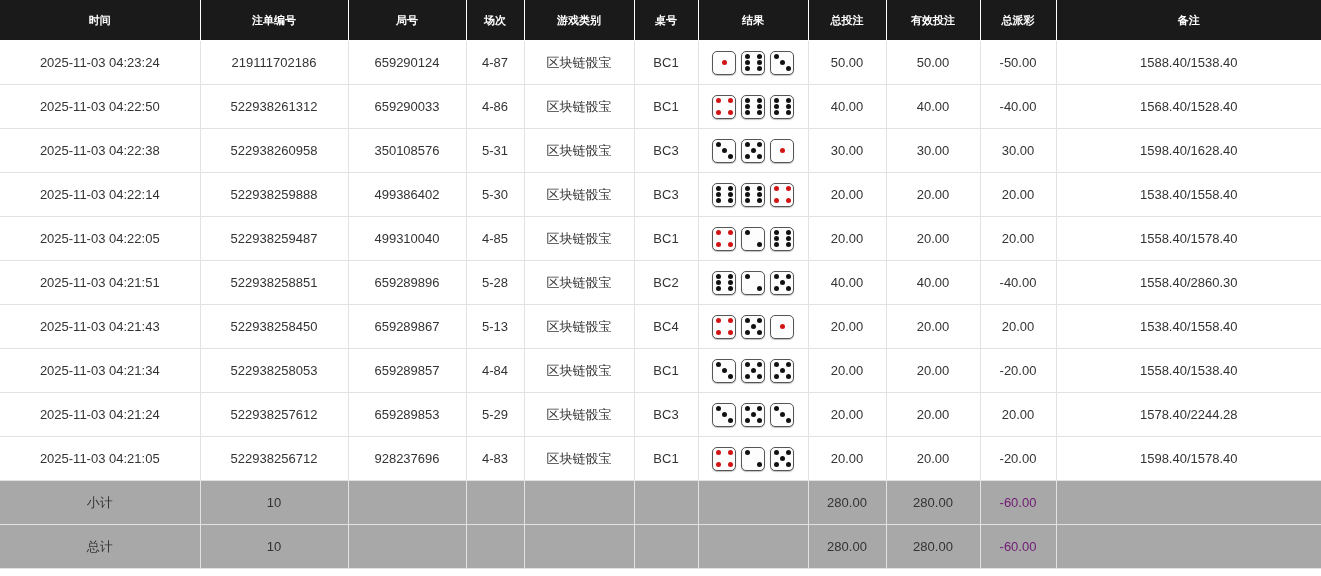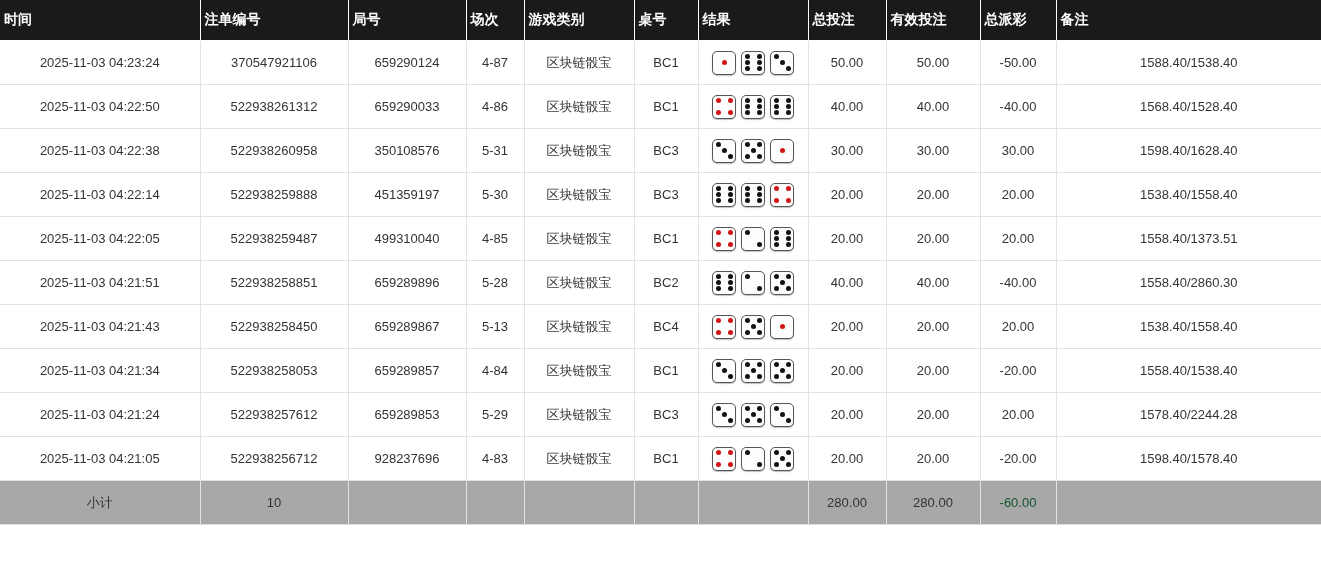--- a/index.html
+++ b/index.html
@@ -19,25 +19,25 @@
   table.bet-table {
     border-collapse: collapse;
     width: 1321px;
     table-layout: fixed;
     font-size: 13px;
   }
   table.bet-table thead th {
     background: #1a1a1a;
     color: #ffffff;
     font-weight: bold;
-    font-size: 14px;
+    font-size: 11px;
     height: 40px;
     border-right: 1px solid #ffffff;
     border-bottom: 1px solid #ffffff;
-    text-align: left;
+    text-align: center;
     padding: 0 4px;
     white-space: nowrap;
   }
   table.bet-table thead th:last-child {
     border-right: none;
   }
   table.bet-table tbody td {
     height: 43px;
     border-right: 1px solid #e2e2e2;
     border-bottom: 1px solid #e2e2e2;
@@ -55,21 +55,21 @@
     background: #a8a8a8 !important;
     color: #ffffff;
     font-weight: normal;
     height: 38px;
     border-right: 1px solid #ffffff;
     border-bottom: 1px solid #ffffff;
   }
   .val-bet { color: #2255cc; }
   .val-neg { color: #d10000; }
   .val-pos { color: #333333; }
-  tr.summary .val-neg { color: #14532d; }
+  tr.summary .val-neg { color: #701a75; }
   .dice-wrap {
     display: flex;
     justify-content: center;
     align-items: center;
     gap: 5px;
   }
   .die {
     width: 24px;
     height: 24px;
     border: 1px solid #555;
@@ -134,21 +134,21 @@
         <th>结果</th>
         <th>总投注</th>
         <th>有效投注</th>
         <th>总派彩</th>
         <th>备注</th>
       </tr>
     </thead>
     <tbody id="tbody">
         <tr>
           <td>2025-11-03 04:23:24</td>
-          <td>370547921106</td>
+          <td>219111702186</td>
           <td>659290124</td>
           <td>4-87</td>
           <td>区块链骰宝</td>
           <td>BC1</td>
           <td>
             <div class="dice-wrap">
               <span class="die">
                 <span class="pip empty"></span>
                 <span class="pip empty"></span>
                 <span class="pip empty"></span>
@@ -282,21 +282,21 @@
             </div>
           </td>
           <td class="val-bet">30.00</td>
           <td>30.00</td>
           <td class="val-pos">30.00</td>
           <td>1598.40/1628.40</td>
         </tr>
         <tr>
           <td>2025-11-03 04:22:14</td>
           <td>522938259888</td>
-          <td>451359197</td>
+          <td>499386402</td>
           <td>5-30</td>
           <td>区块链骰宝</td>
           <td>BC3</td>
           <td>
             <div class="dice-wrap">
               <span class="die">
                 <span class="pip"></span>
                 <span class="pip empty"></span>
                 <span class="pip"></span>
                 <span class="pip"></span>
@@ -375,21 +375,21 @@
                 <span class="pip"></span>
                 <span class="pip"></span>
                 <span class="pip empty"></span>
                 <span class="pip"></span>
               </span>
             </div>
           </td>
           <td class="val-bet">20.00</td>
           <td>20.00</td>
           <td class="val-pos">20.00</td>
-          <td>1558.40/1373.51</td>
+          <td>1558.40/1578.40</td>
         </tr>
         <tr>
           <td>2025-11-03 04:21:51</td>
           <td>522938258851</td>
           <td>659289896</td>
           <td>5-28</td>
           <td>区块链骰宝</td>
           <td>BC2</td>
           <td>
             <div class="dice-wrap">
@@ -624,20 +624,33 @@
               </span>
             </div>
           </td>
           <td class="val-bet">20.00</td>
           <td>20.00</td>
           <td class="val-neg">-20.00</td>
           <td>1598.40/1578.40</td>
         </tr>
         <tr class="summary">
           <td>小计</td>
+          <td>10</td>
+          <td></td>
+          <td></td>
+          <td></td>
+          <td></td>
+          <td></td>
+          <td>280.00</td>
+          <td>280.00</td>
+          <td class="val-neg">-60.00</td>
+          <td></td>
+        </tr>
+        <tr class="summary">
+          <td>总计</td>
           <td>10</td>
           <td></td>
           <td></td>
           <td></td>
           <td></td>
           <td></td>
           <td>280.00</td>
           <td>280.00</td>
           <td class="val-neg">-60.00</td>
           <td></td>

